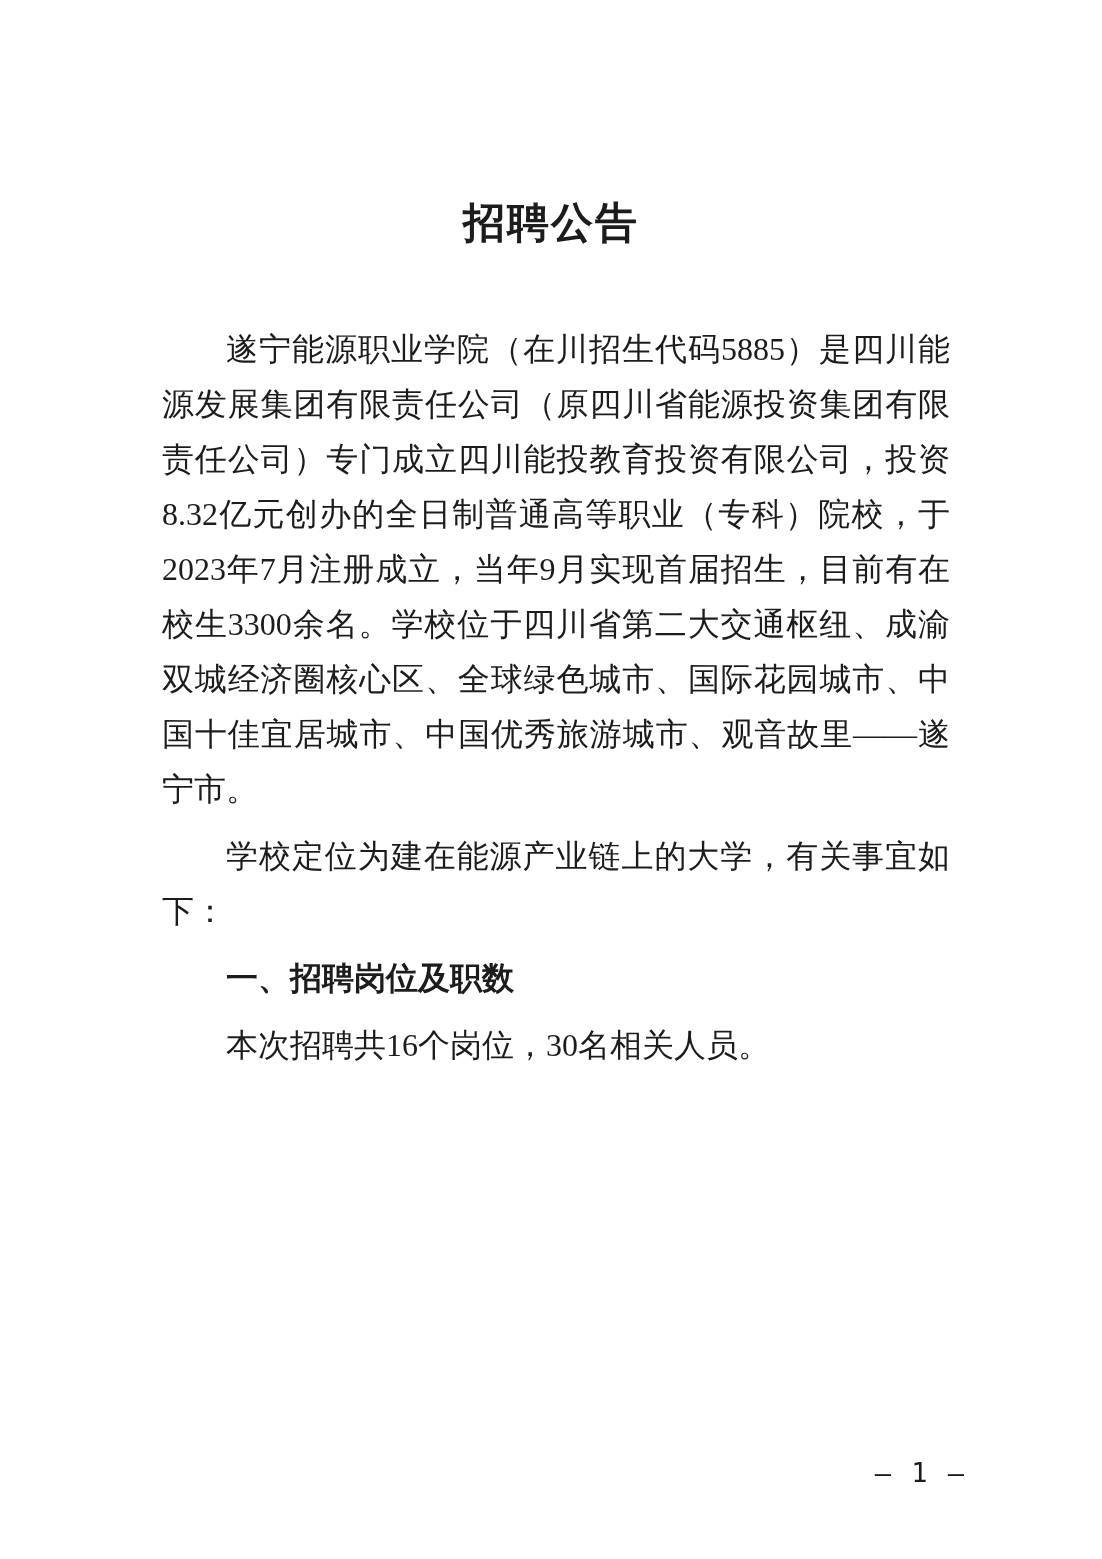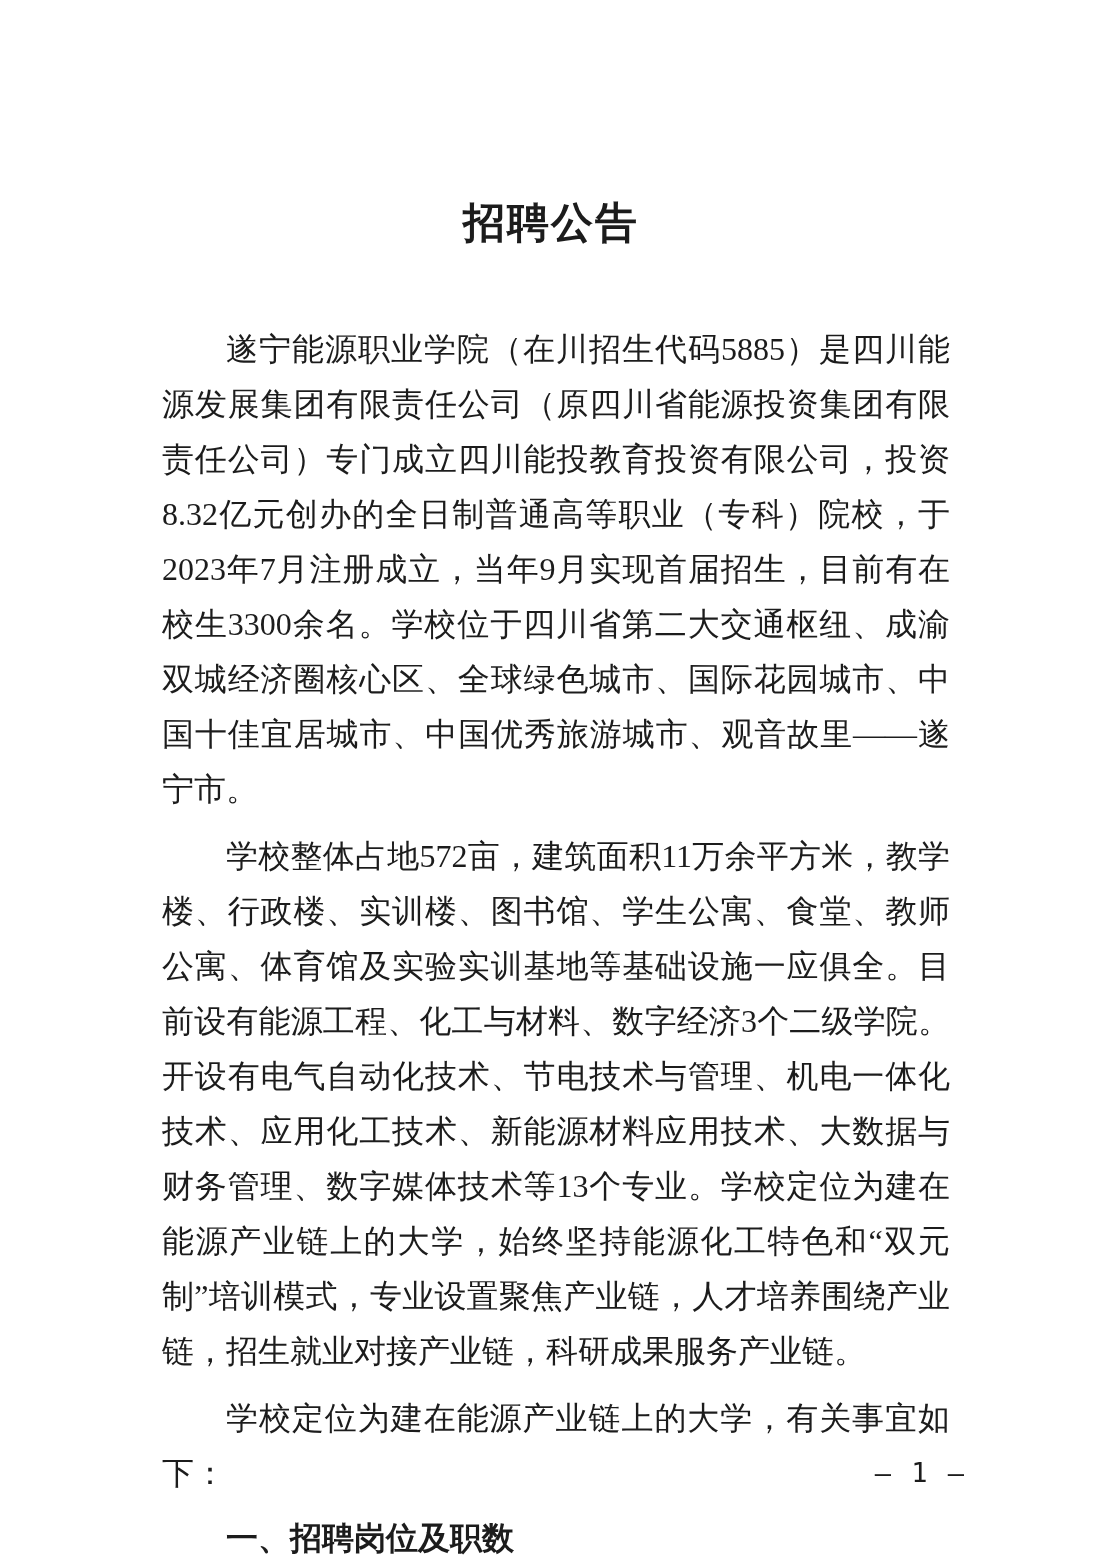--- a/index.html
+++ b/index.html
@@ -40,21 +40,21 @@
     text-justify: inter-character;
   }
   .doc-body p,
   .doc-body h2 {
     margin: 12px;
     padding: 0;
     text-indent: 2em;
     font-weight: normal;
   }
   .section-heading {
-    font-family: Liberation Mono, monospace;
+    font-family: Liberation Serif, serif;
     font-weight: 700 !important;
     font-size: 32px;
     line-height: 55px;
   }
   .page-footer {
     position: absolute;
     top: 1458px;
     right: 136px;
     font-size: 27px;
     line-height: 30px;
@@ -65,20 +65,20 @@
 </style>
 </head>
 <body>
 
 <div class="page">
 
   <h1 class="doc-title">招聘公告</h1>
 
   <div class="doc-body">
     <p>遂宁能源职业学院（在川招生代码5885）是四川能源发展集团有限责任公司（原四川省能源投资集团有限责任公司）专门成立四川能投教育投资有限公司，投资8.32亿元创办的全日制普通高等职业（专科）院校，于2023年7月注册成立，当年9月实现首届招生，目前有在校生3300余名。学校位于四川省第二大交通枢纽、成渝双城经济圈核心区、全球绿色城市、国际花园城市、中国十佳宜居城市、中国优秀旅游城市、观音故里——遂宁市。</p>
-    <p>学校整体占地572亩，建筑面积11万余平方米，教学楼、行政楼、实训楼、图书馆、学生公寓、食堂、教师公寓、体育馆及实验实训基地等基础设施一应俱全。目前设有能源工程、化工与材料、数字经济3个二级学院。开设有电气自动化技术、节电技术与管理、机电一体化技术、应用化工技术、新能源材料应用技术、大数据与财务管理、数字媒体技术等13个专业。学校定位为建在能源产业链上的大学，始终坚持能源化工特色和“双元制”培训模式，专业设置聚焦产业链，人才培养围绕产业链，招生就业对接产业链，科研成果服务产业链。</p>
     <p>学校定位为建在能源产业链上的大学，有关事宜如下：</p>
     <h2 class="section-heading">一、招聘岗位及职数</h2>
+    <p>本次招聘共16个岗位，30名相关人员。</p>
   </div>
 
   <div class="page-footer">– 1 –</div>
 
 </div>
 
 </body></html>

